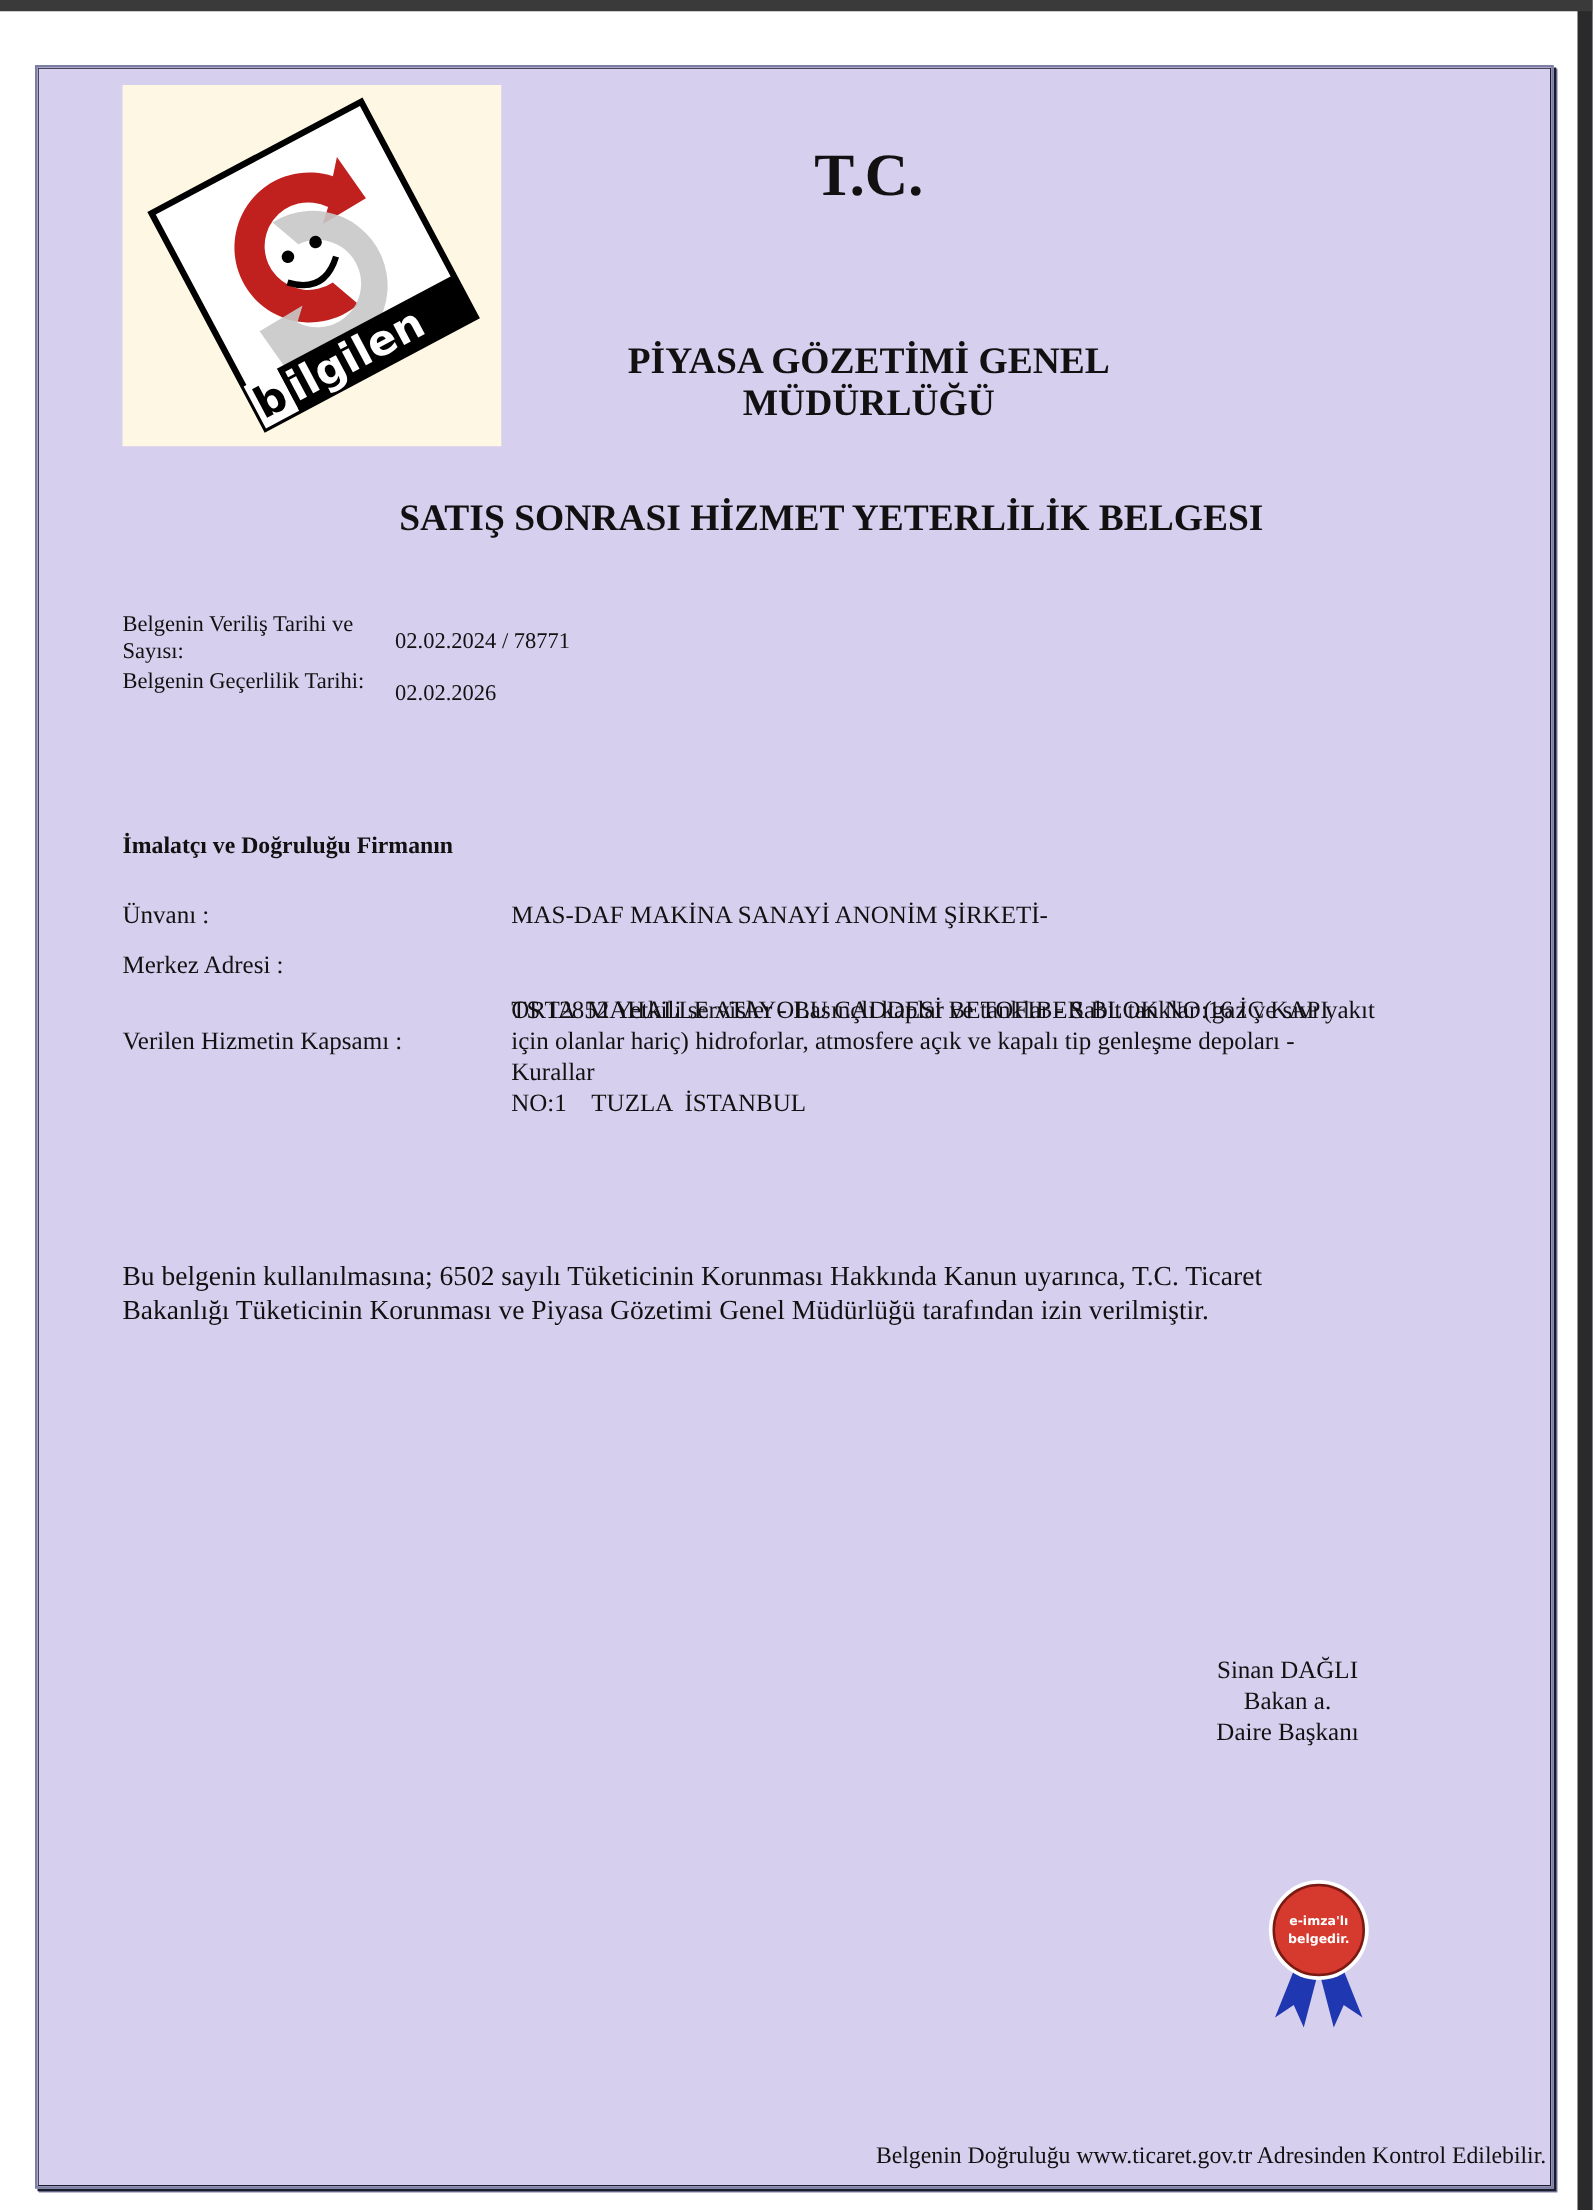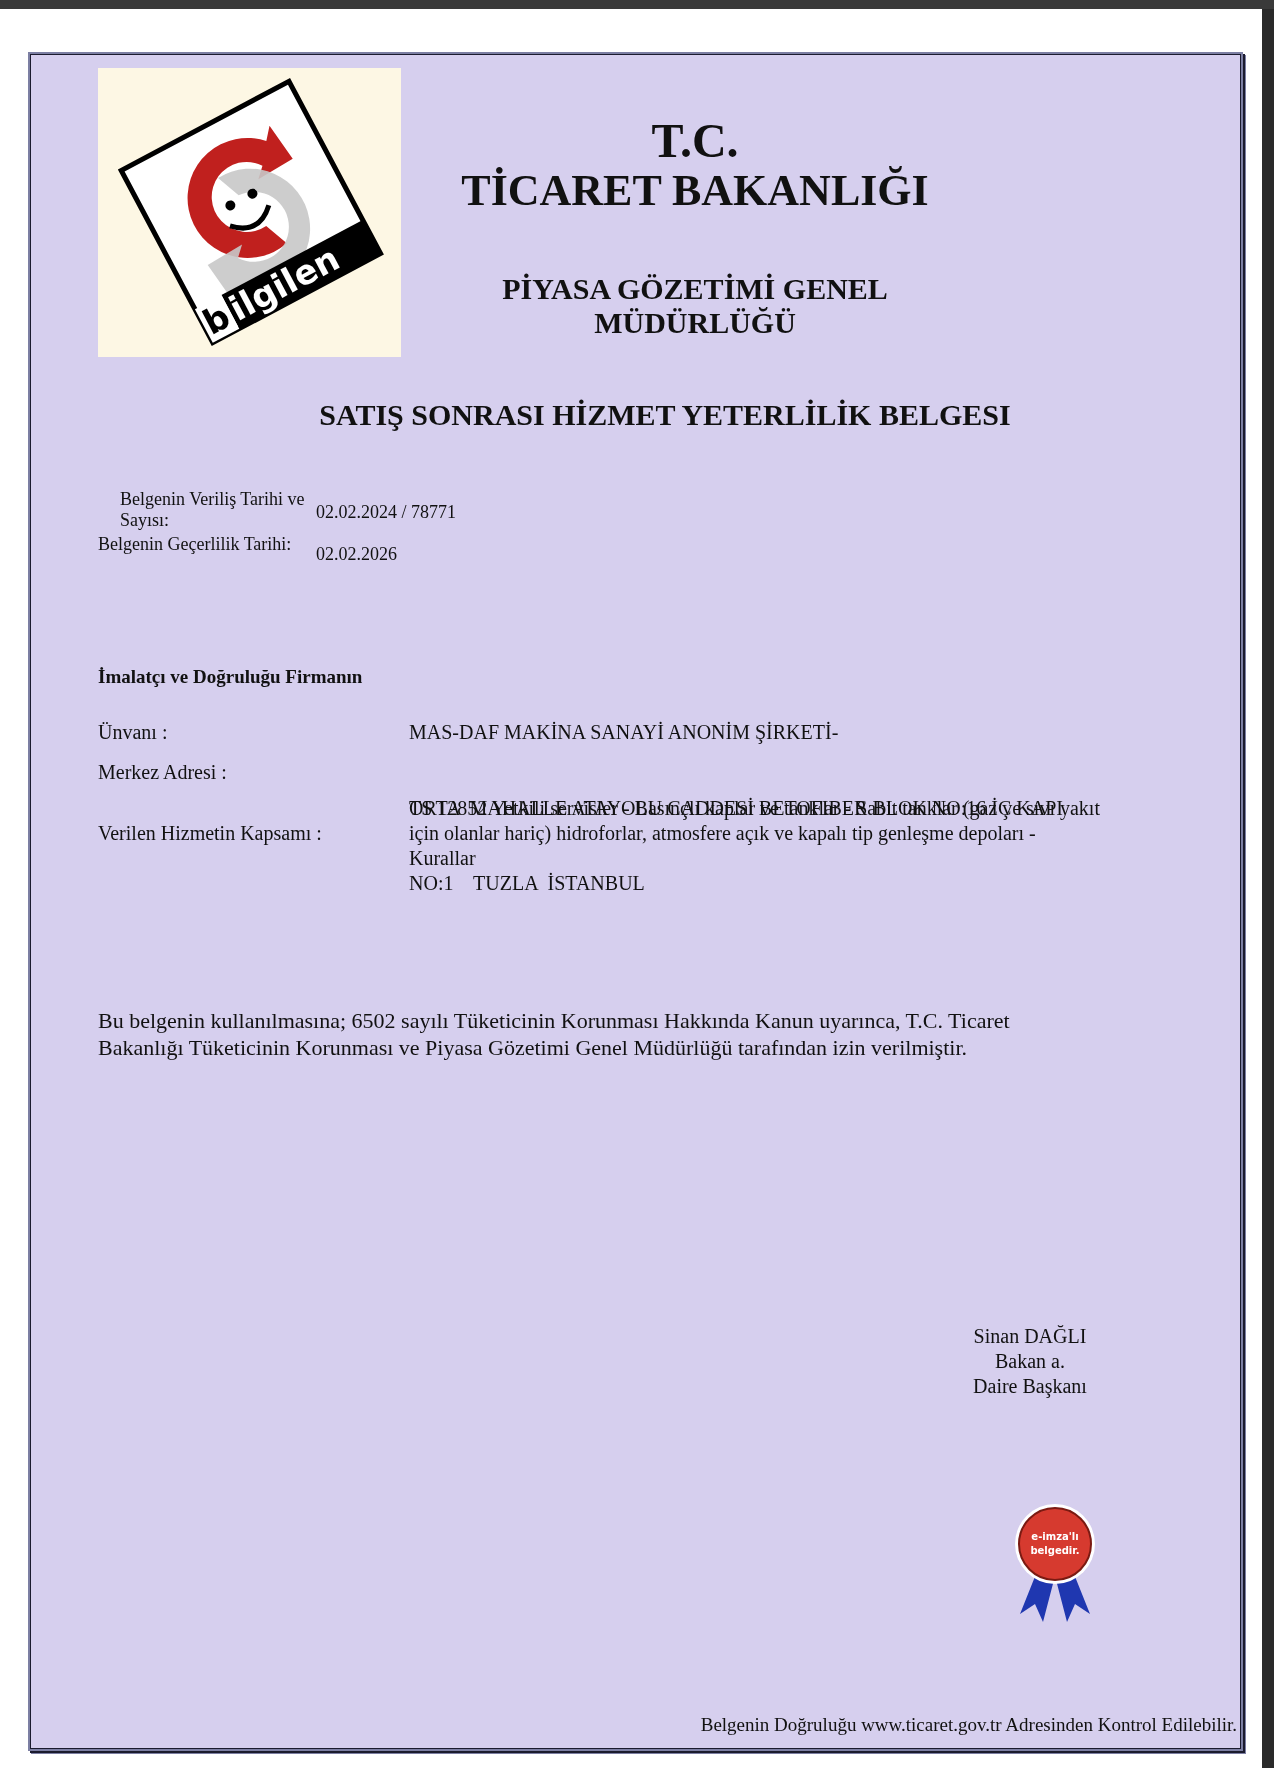--- a/index.html
+++ b/index.html
@@ -45,28 +45,27 @@
           <path d="M128 148 Q150 170 172 148" stroke="#000" stroke-width="5" fill="none"></path>
           <rect x="88" y="205" width="160" height="38" fill="#000"></rect>
           <rect x="58" y="205" width="30" height="38" fill="#fff"></rect>
           <text x="60" y="236" font-family="DejaVu Sans, sans-serif" font-weight="bold" font-size="34" fill="#000">b</text>
           <text x="90" y="236" font-family="DejaVu Sans, sans-serif" font-weight="bold" font-size="34" fill="#fff">ilgilen</text>
         </g>
       </svg>
     </div>
 
     <div class="abs h-tc center">T.C.</div>
-    <div class="abs h-min center">TİCARET BAKANLIĞI</div>
     <div class="abs h-dept center">
       <div>PİYASA GÖZETİMİ GENEL</div>
       <div>MÜDÜRLÜĞÜ</div>
     </div>
     <div class="abs h-title center">SATIŞ SONRASI HİZMET YETERLİLİK BELGESI</div>
 
-    <div class="abs lbl" style="left:68px; top:435px;margin-left:22px;">
+    <div class="abs lbl" style="left:68px; top:435px;">
       <div>Belgenin Veriliş Tarihi ve</div>
       <div>Sayısı:</div>
     </div>
     <div class="abs lbl" style="left:286px; top:448px;">02.02.2024 / 78771</div>
     <div class="abs lbl" style="left:68px; top:480px;text-align:center;">Belgenin Geçerlilik Tarihi:</div>
     <div class="abs lbl" style="left:286px; top:490px;">02.02.2026</div>
 
     <div class="abs lbl" style="left:68px; top:612px; font-weight:bold; font-size:19px;">İmalatçı ve Doğruluğu Firmanın</div>
 
     <div class="abs txt" style="left:68px; top:666px;">Ünvanı :</div>

